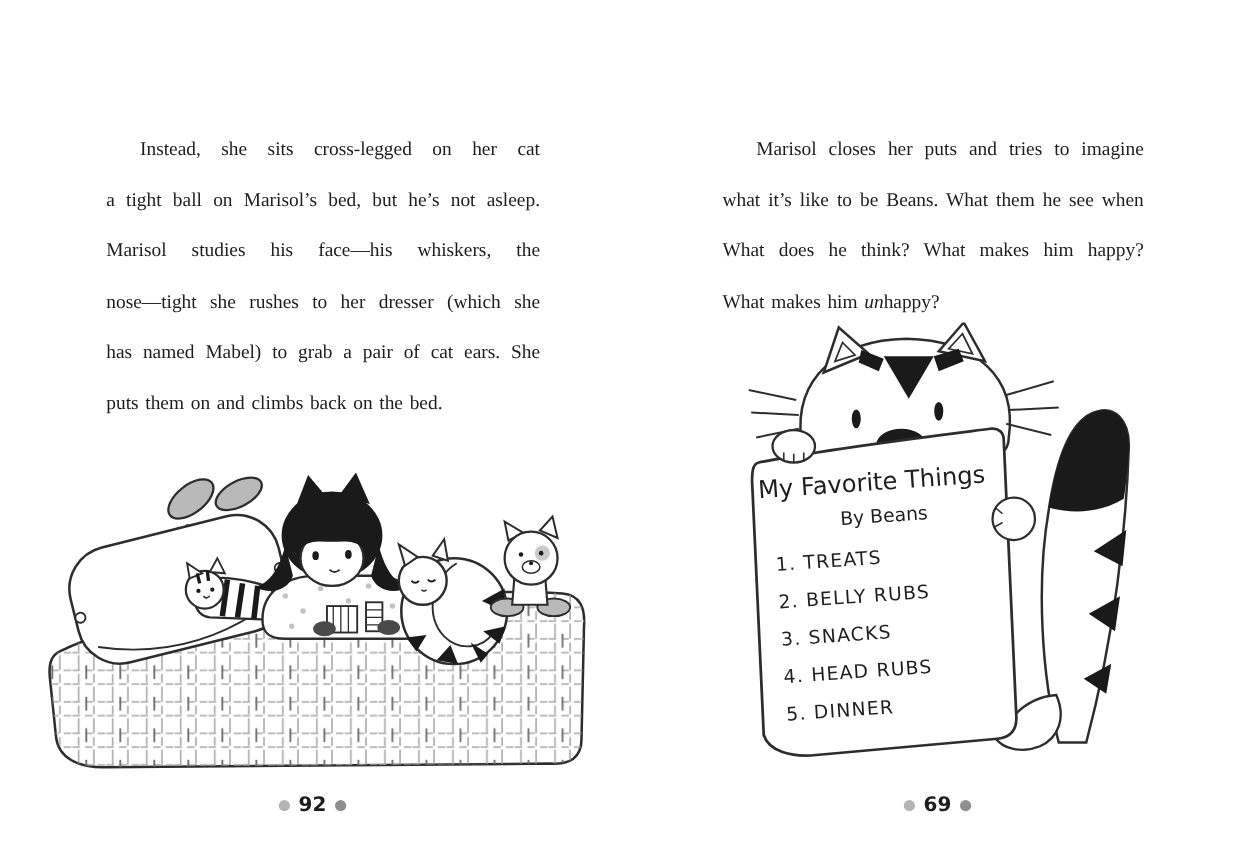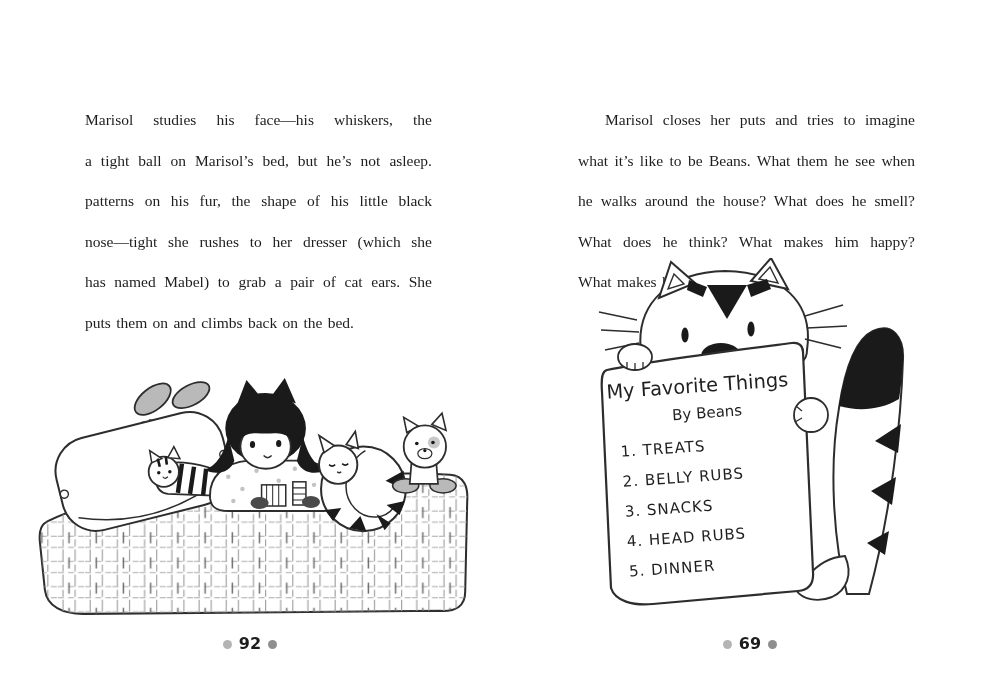--- a/index.html
+++ b/index.html
@@ -28,32 +28,31 @@
   .dot-light{background:#b4b4b4;}
   .dot-dark{background:#8f8f8f;}
   svg text{font-family:"DejaVu Sans", sans-serif;fill:#1f1f1f;}
 </style>
 </head>
 <body>
 
 <div id="spread">
 
   <div id="left-text" class="text-col">
+      <div class="line indent"><span>Instead, she sits cross-legged on her cat</span></div>
+      <div class="line"><span>a tight ball on Marisol’s bed, but he’s not asleep.</span></div>
       <div class="line"><span>Marisol studies his face—his whiskers, the</span></div>
-      <div class="line"><span>a tight ball on Marisol’s bed, but he’s not asleep.</span></div>
-      <div class="line"><span>patterns on his fur, the shape of his little black</span></div>
       <div class="line"><span>nose—tight she rushes to her dresser (which she</span></div>
       <div class="line"><span>has named Mabel) to grab a pair of cat ears. She</span></div>
       <div class="line last"><span>puts them on and climbs back on the bed.</span></div>
     </div>
 
   <div id="right-text" class="text-col">
       <div class="line indent"><span>Marisol closes her puts and tries to imagine</span></div>
       <div class="line"><span>what it’s like to be Beans. What them he see when</span></div>
-      <div class="line"><span>he walks around the house? What does he smell?</span></div>
       <div class="line"><span>What does he think? What makes him happy?</span></div>
       <div class="line last"><span>What makes him </span><i>un</i><span>happy?</span></div>
     </div>
 
   <svg id="bed-illus" class="illus" viewBox="0 0 440 250" aria-hidden="true">
     <defs>
       <pattern id="plaid" width="27" height="25" patternUnits="userSpaceOnUse">
         <path d="M5,0 V25 M17,0 V25" stroke="#9c9c9c" stroke-width="1.1" stroke-dasharray="7 3" fill="none"></path>
         <path d="M0,7 H27 M0,18 H27" stroke="#a8a8a8" stroke-width="1.1" stroke-dasharray="6 4" fill="none"></path>
         <path d="M11,3 V14" stroke="#707070" stroke-width="1.5" fill="none"></path>

